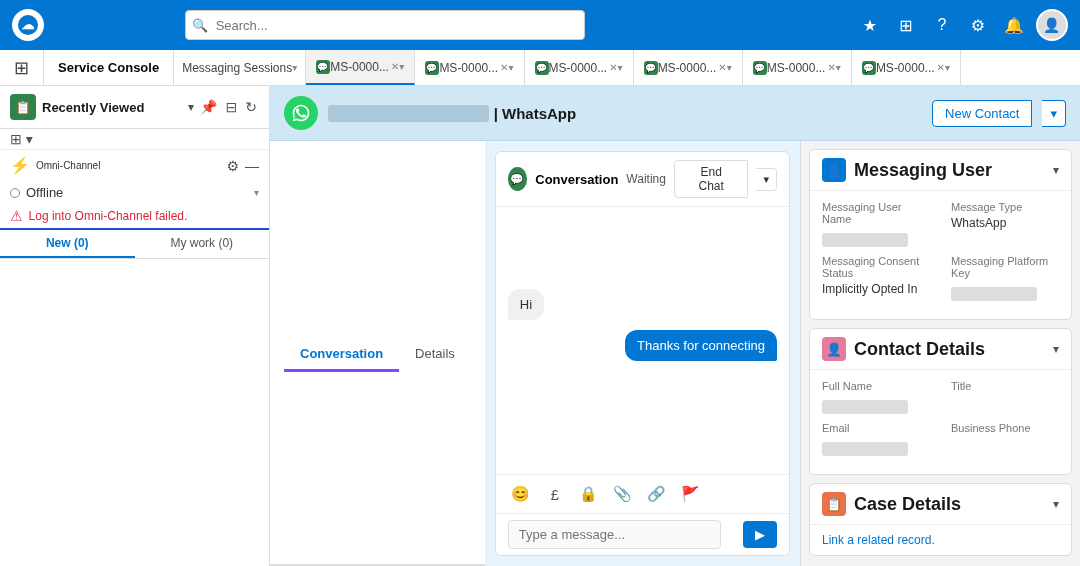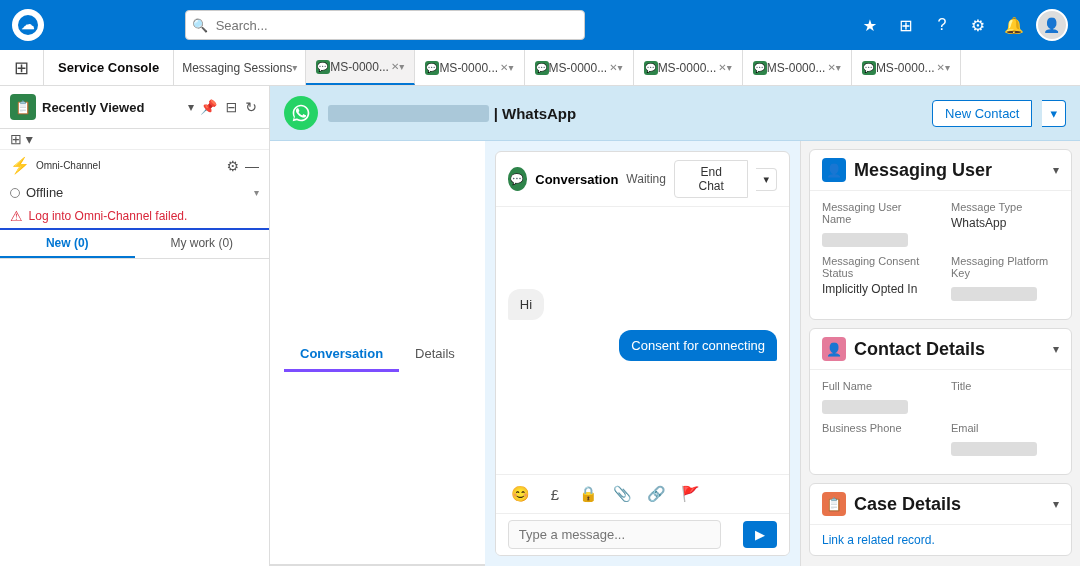--- a/index.html
+++ b/index.html
@@ -720,21 +720,21 @@
               <div class="conv-panel-icon">💬</div>
               <span class="conv-panel-title">Conversation</span>
               <span class="conv-waiting">Waiting</span>
               <button class="end-chat-btn">End Chat</button>
               <button class="end-chat-arrow">▾</button>
             </div>
 
             <div class="messages-area">
               <div style="height:60px;"></div>
               <div class="msg-bubble-left">Hi</div>
-              <div class="msg-bubble-right">Consent for connecting</div>
+              <div class="msg-bubble-right">Thanks for connecting</div>
             </div>
 
             <div class="msg-toolbar">
               <span class="tool-icon">😊</span>
               <span class="tool-icon">£</span>
               <span class="tool-icon">🔒</span>
               <span class="tool-icon">📎</span>
               <span class="tool-icon">🔗</span>
               <span class="tool-icon">🚩</span>
             </div>
@@ -791,26 +791,26 @@
                 <div class="field-label">Full Name</div>
                 <span class="field-value blurred"></span>
               </div>
               <div class="field-col">
                 <div class="field-label">Title</div>
                 <span class="field-value"></span>
               </div>
             </div>
             <div class="field-row">
               <div class="field-col">
+                <div class="field-label">Email</div>
+                <span class="field-value blurred"></span>
+              </div>
+              <div class="field-col">
                 <div class="field-label">Business Phone</div>
                 <span class="field-value"></span>
-              </div>
-              <div class="field-col">
-                <div class="field-label">Email</div>
-                <span class="field-value blurred"></span>
               </div>
             </div>
           </div>
         </div>
 
         <div class="right-card">
           <div class="right-card-header">
             <div class="right-card-icon orange">📋</div>
             <span class="right-card-title">Case Details</span>
             <span class="right-card-collapse">▾</span>

